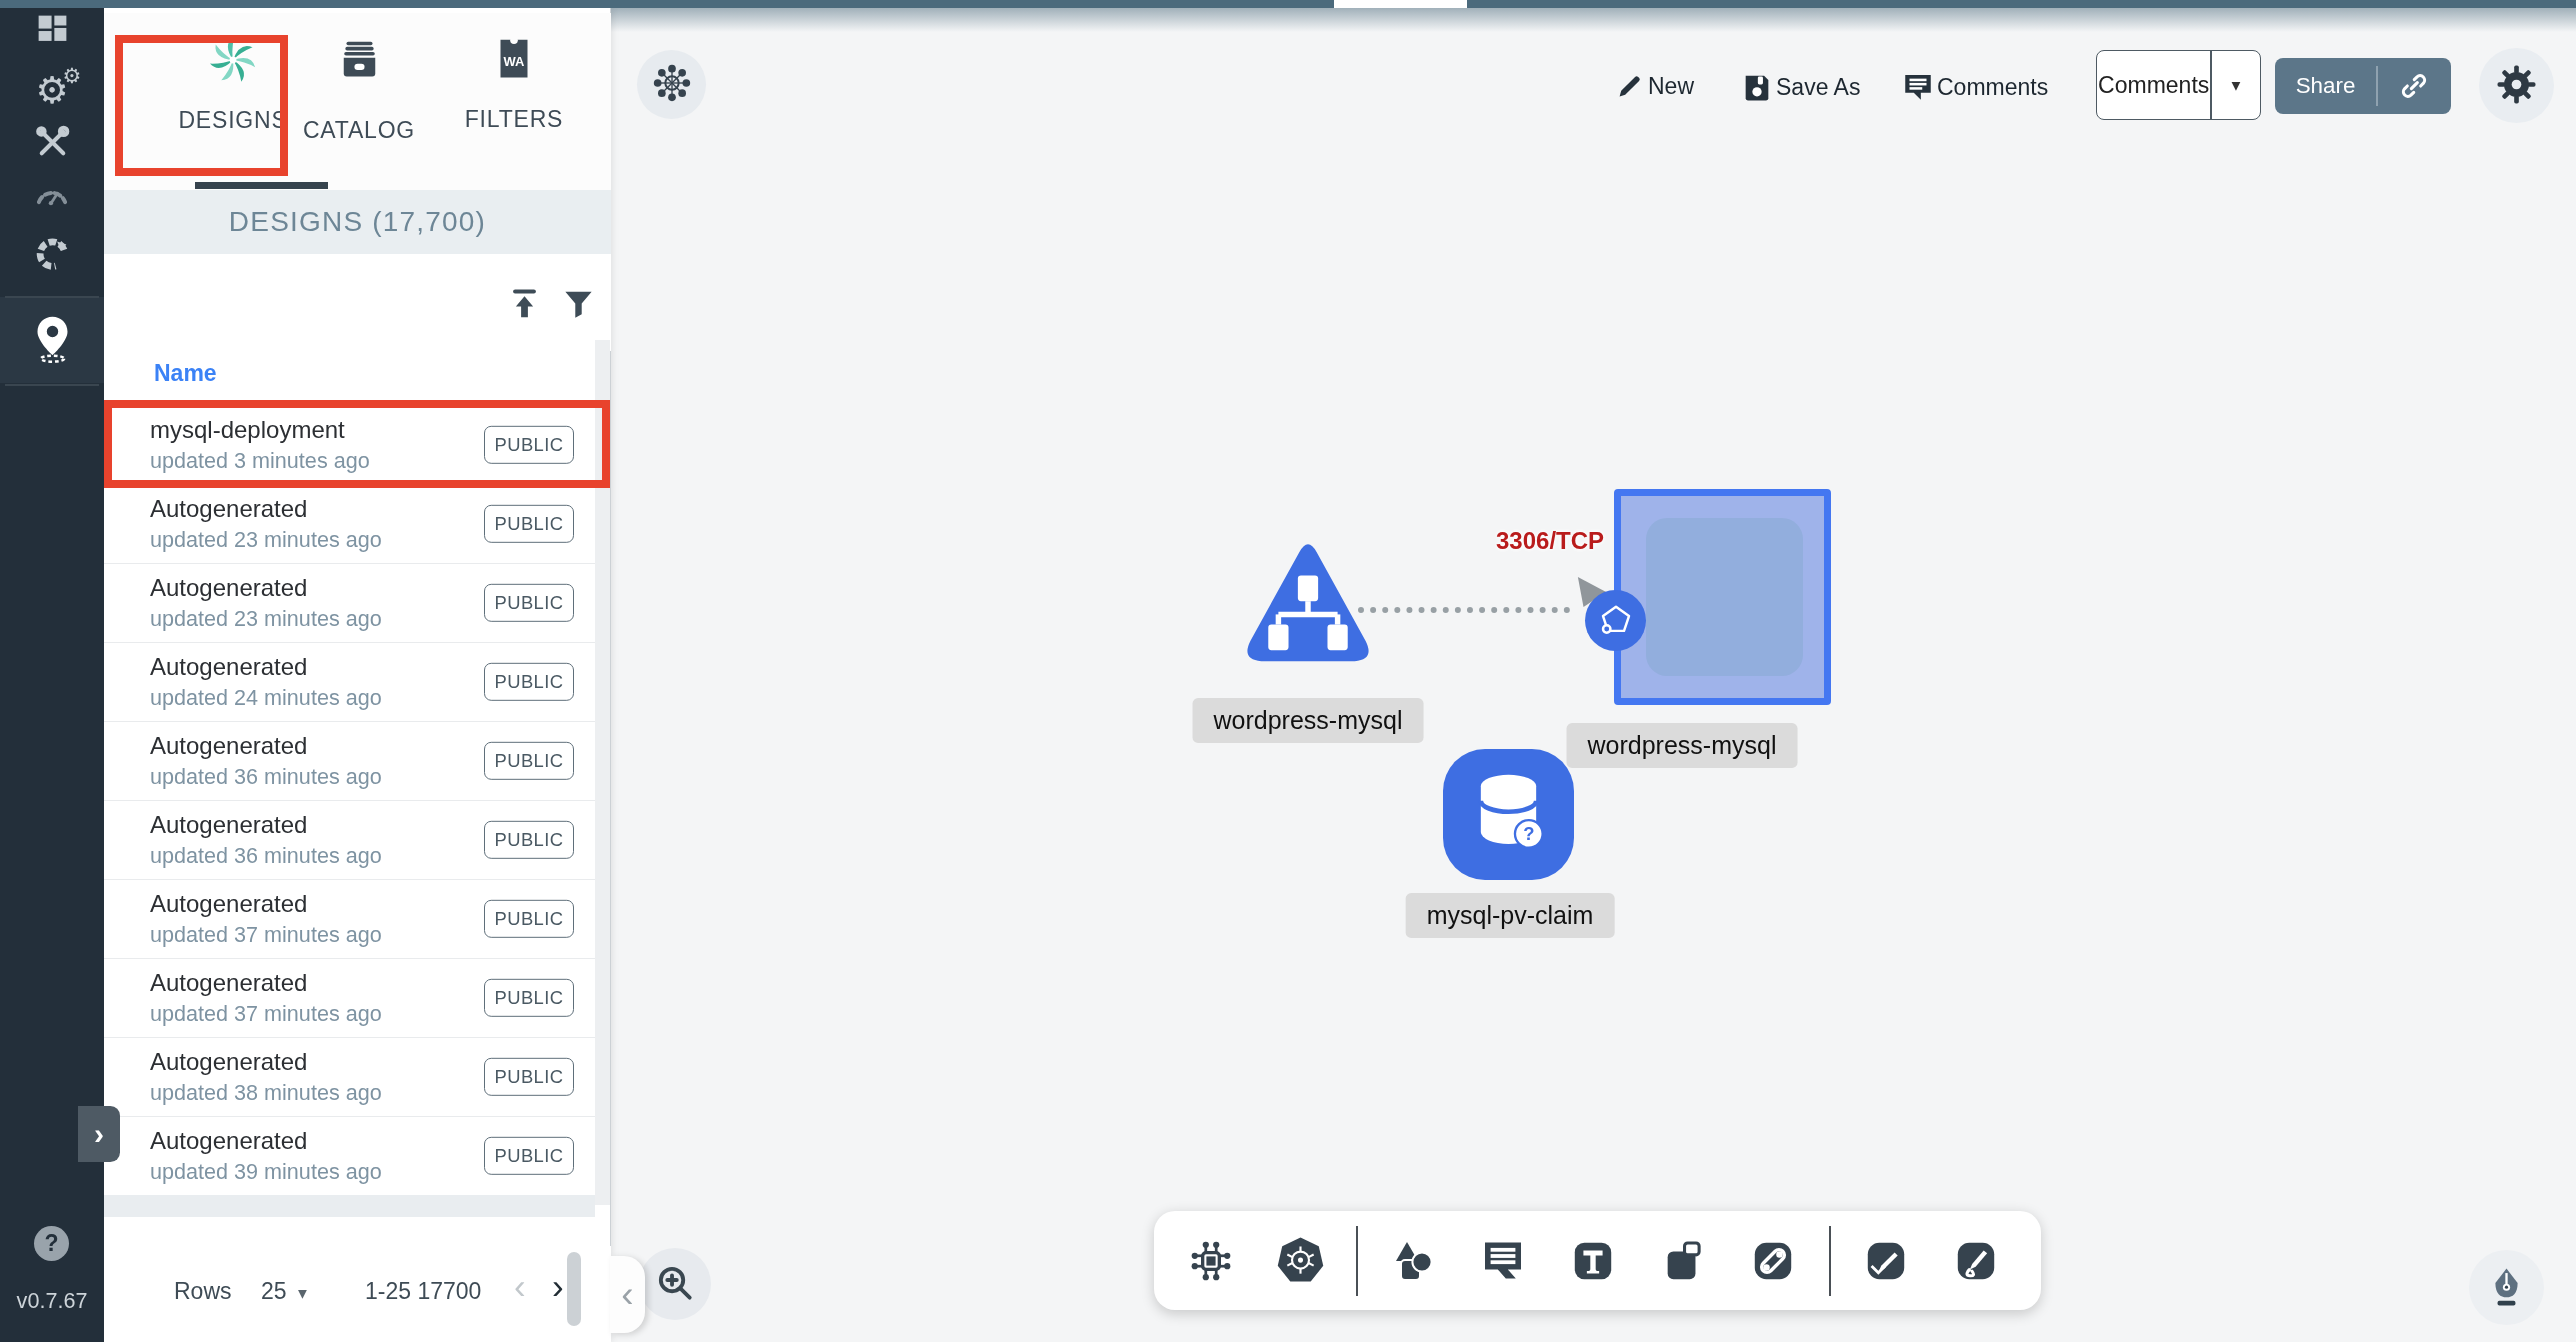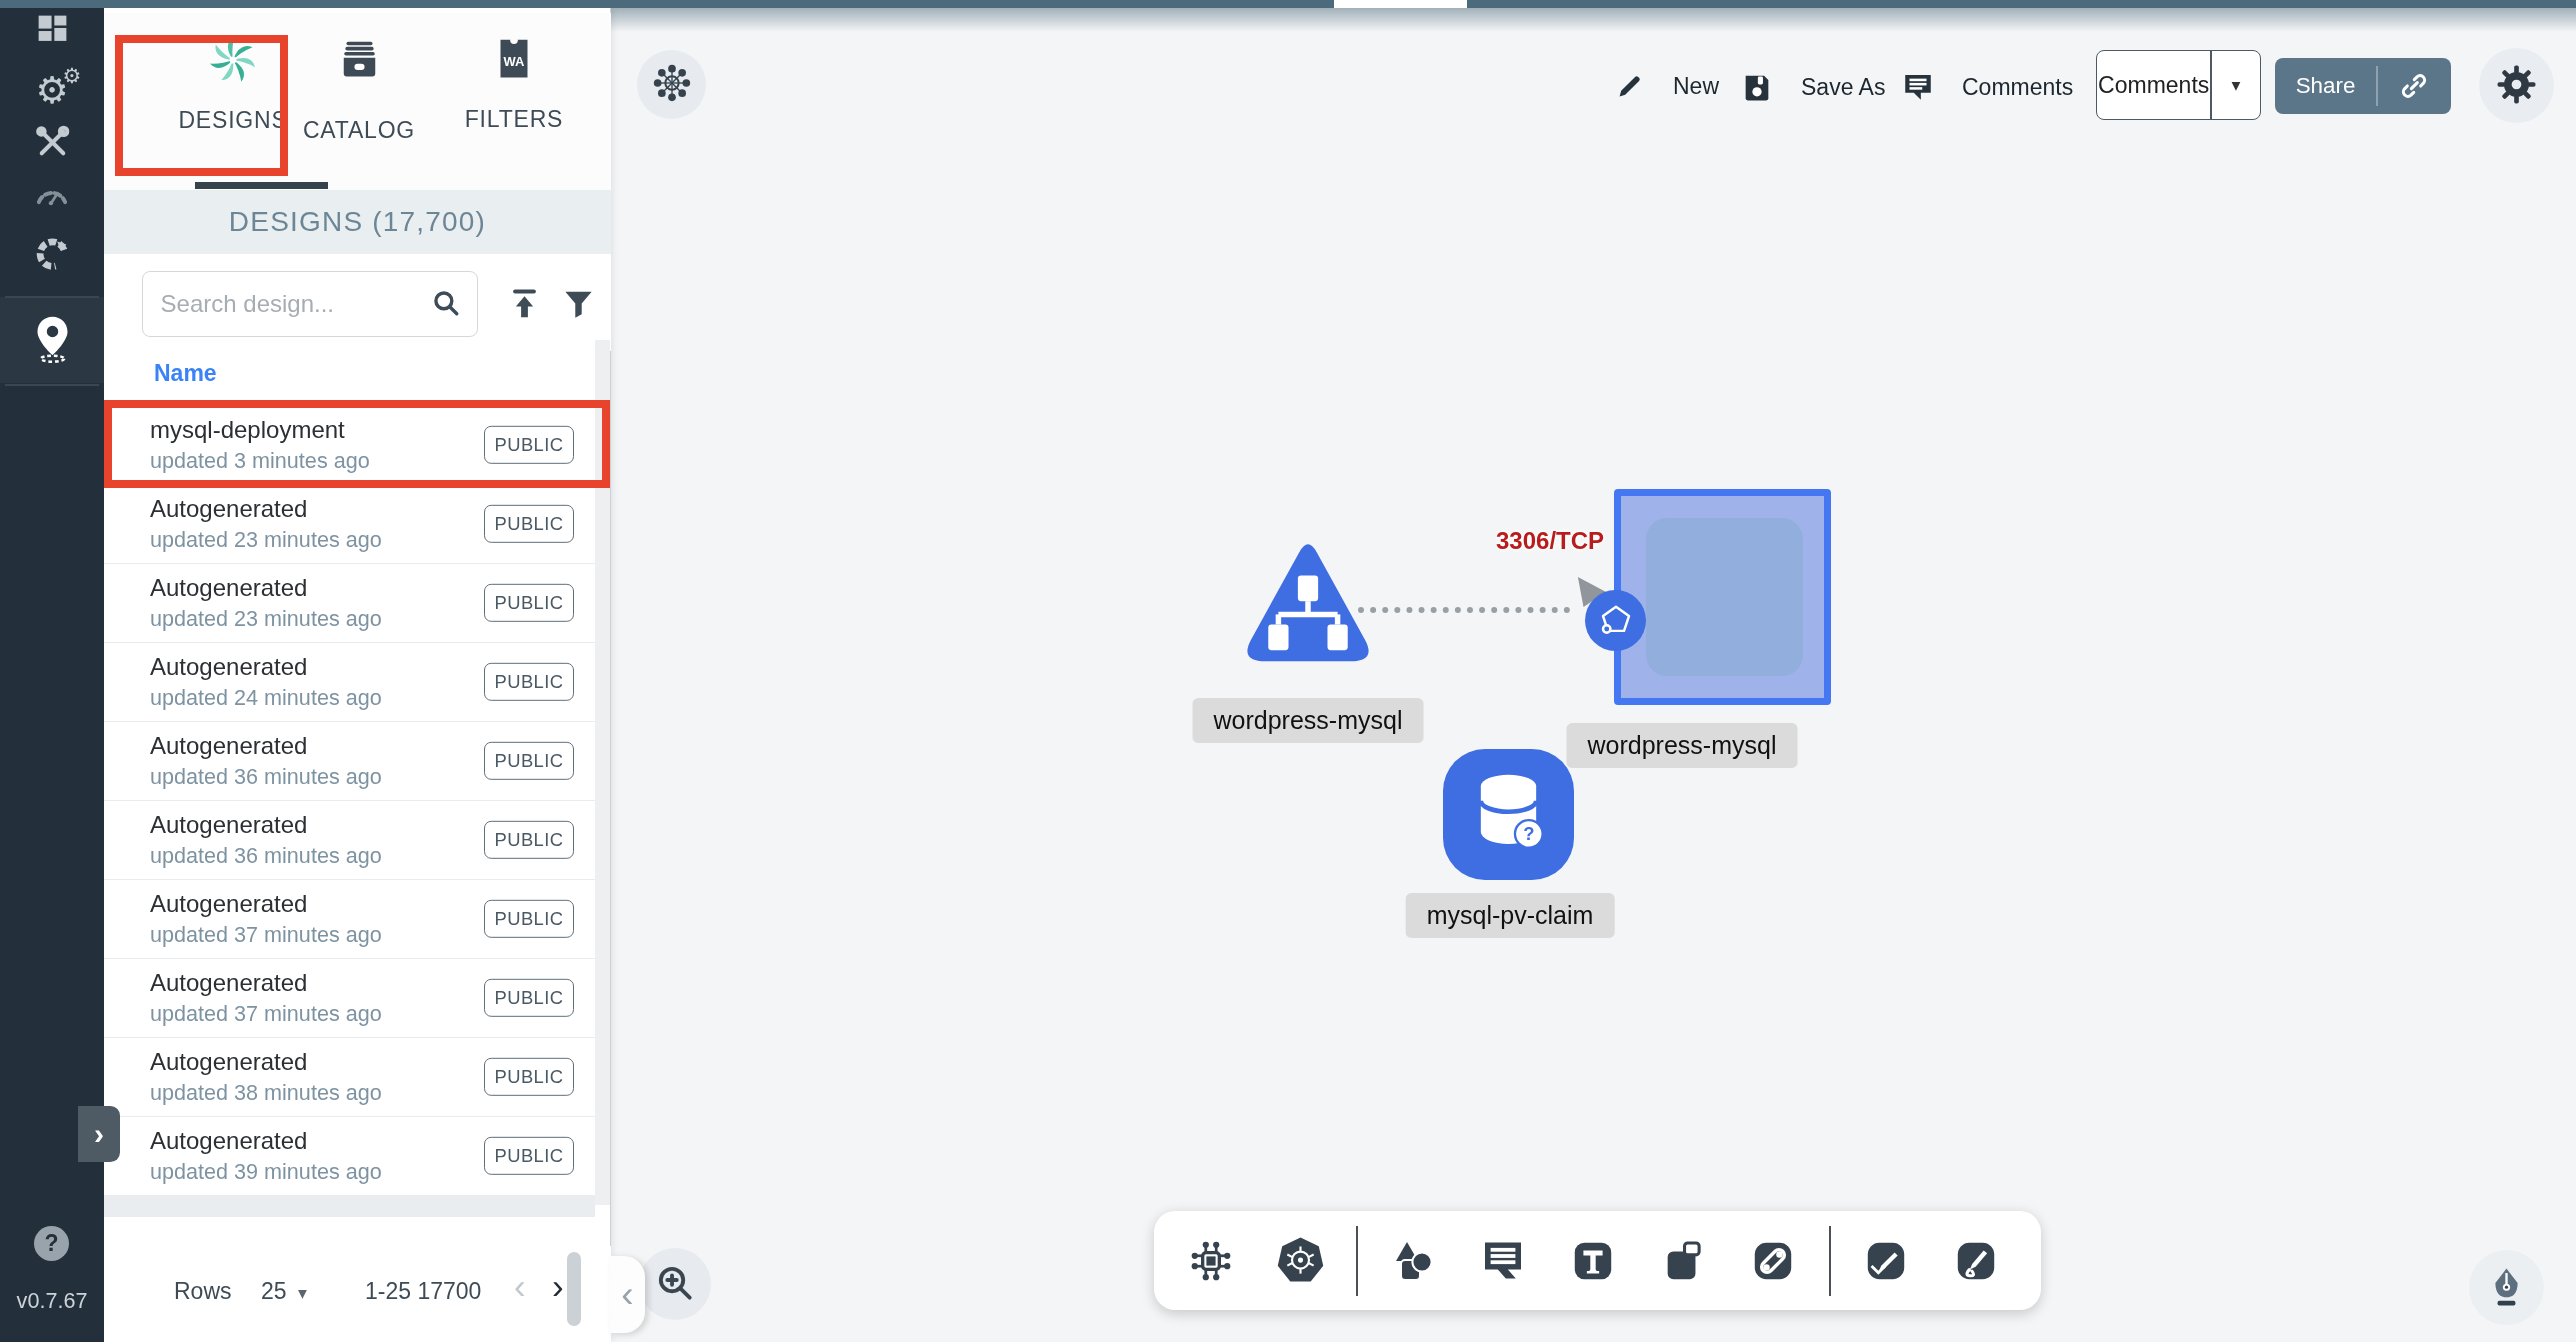--- a/index.html
+++ b/index.html
@@ -80,21 +80,21 @@
 
   
   .canvas { left:611px; top:8px; width:1965px; height:1334px; background:#f4f5f6; z-index:1; }
   .circle-btn { position:absolute; border-radius:50%; display:flex; align-items:center;
                 justify-content:center; }
   .mesh-btn { left:26px; top:42px; width:69px; height:69px; background:#e7ebef; color:#36434e; }
   .gear-btn { left:1868px; top:40px; width:75px; height:75px; background:#e9edf1; color:#2e3943; }
   .zoom-btn { left:28px; top:1240px; width:72px; height:72px; background:#e7eaee; color:#3a4750; }
   .pen-btn  { left:1858px; top:1242px; width:75px; height:75px; background:#eceff2; color:#5e7080; }
 
-  .ctool { position:absolute; top:62px; display:flex; align-items:center; gap:27px;
+  .ctool { position:absolute; top:62px; display:flex; align-items:center; gap:2px;
            color:#1d2730; font-size:23px; }
   .ctool .ic { color:#26323c; display:flex; }
   .actions-btn { position:absolute; left:1485px; top:42px; width:165px; height:70px;
                  border:1.6px solid #4e5a63; border-radius:8px; background:#fff;
                  display:flex; align-items:center; }
   .actions-label { flex:1; text-align:center; font-size:23px; color:#222; }
   .actions-div { width:1.6px; height:100%; background:#4e5a63; }
   .actions-caret { width:48px; text-align:center; font-size:17.6px; color:#333; }
   .share-btn { position:absolute; left:1664px; top:50px; width:176px; height:56px;
                background:#5c7689; border-radius:8px; display:flex; align-items:center;
@@ -263,29 +263,20 @@
             <text x="11" y="16.3" text-anchor="middle" font-size="7.2" font-weight="bold" fill="#ffffff" font-family="Liberation Sans, sans-serif">WA</text>
           </svg>
         </span>
         <span class="tab-label">FILTERS</span>
       </div>
     </div>
 
     <div class="section-head">DESIGNS (17,700)</div>
 
     <div class="search-row">
-      <div class="search-box">
-        <input type="text" placeholder="Search design..." style="">
-        <span>
-          <svg width="34" height="34" viewBox="0 0 24 24" fill="none" stroke="#3e4c57" stroke-width="2.4" stroke-linecap="round">
-            <circle cx="10.5" cy="10.5" r="5.6"></circle>
-              <path d="M14.8 14.8 L19.6 19.6"></path>
-          </svg>
-        </span>
-      </div>
       <div class="tool-ic" style="left:400px;">
         <svg width="37" height="40" viewBox="0 0 24 24">
           <rect x="4.6" y="2.6" width="14.8" height="2.6" rx="1.3" fill="#3e4c57"></rect>
           <path fill="#3e4c57" d="M12 7 L17.6 13.6 H14.2 V20.6 H9.8 V13.6 H6.4 Z"></path>
         </svg>
       </div>
       <div class="tool-ic" style="left:454px;">
         <svg width="35" height="38" viewBox="0 0 24 24">
           <path fill="#3e4c57" d="M3 3.6 H21 L14.2 11.6 V19 L9.8 21.4 V11.6 Z"></path>
         </svg>

